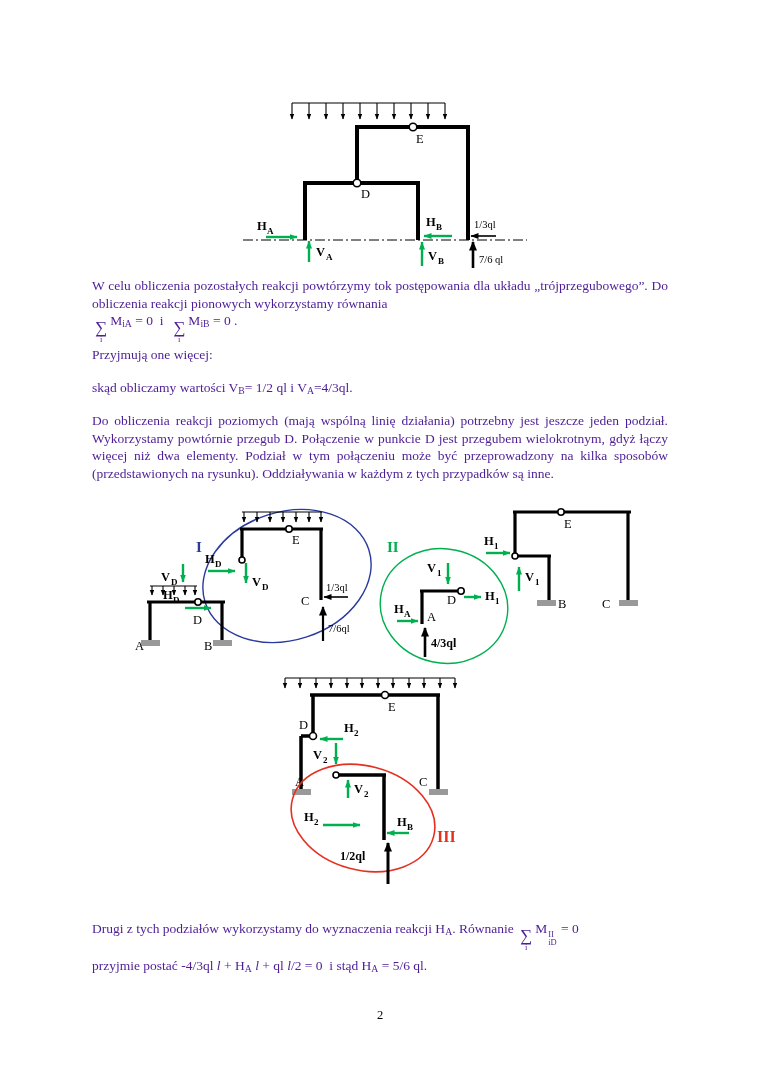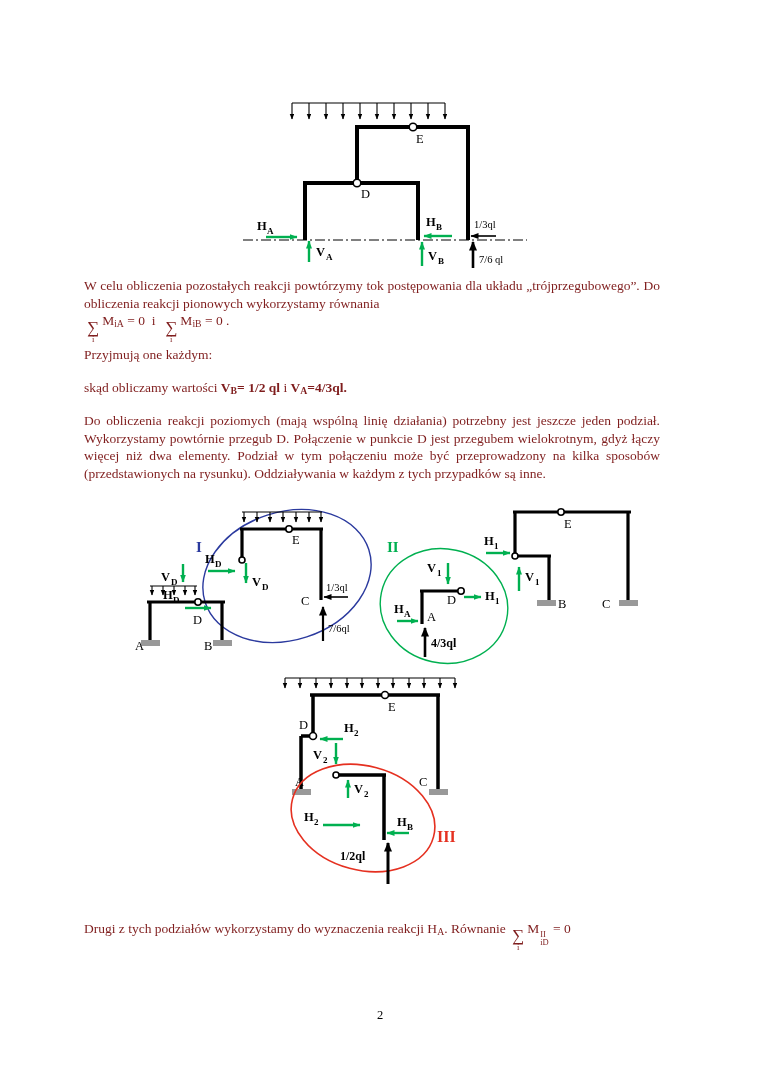--- a/index.html
+++ b/index.html
@@ -1,23 +1,23 @@
 <!DOCTYPE html>
 <html style="--green: #00b050; --blue: #2b3a9e; --red: #e53020;"><head>
 <meta charset="utf-8">
 <style>
   *{margin:0;padding:0;box-sizing:border-box}
   html,body{background:#fff}
   body{width:760px;height:1075px;overflow:hidden;position:relative}
   .page{position:absolute;left:0;top:0;width:760px;height:1075px;background:#fff;color:#000}
-  .bt{position:absolute;left:84px;width:576px;font:13.5px/17.5px "Liberation Serif",serif;color:#7f1d1d}
+  .bt{position:absolute;left:92px;width:576px;font:13.5px/17.5px "Liberation Serif",serif;color:#4c1d95}
   .just{text-align:justify}
   .bt sub{font-size:0.72em;vertical-align:-0.25em;line-height:0}
   .bt i{font-style:italic}
-  .bt b{font-weight:bold}
+  .bt b{font-weight:normal}
   .sum{display:inline-flex;flex-direction:column;align-items:center;line-height:.85;vertical-align:-0.62em;margin:0 3px}
   .sum .sig{font-size:17px}
   .sum .idx{font-size:8.5px}
   .scripts{display:inline-flex;flex-direction:column;line-height:1;font-size:8.5px;vertical-align:-0.45em;margin:0 1px}
   .fig{position:absolute;overflow:visible}
   svg text{font-family:"Liberation Serif",serif}
   .tl{font-size:12.5px;fill:#000}
   .tb{font-size:12.5px;font-weight:bold;fill:#000}
   .tsb{font-size:9px;font-weight:bold;fill:#000}
   .tq{font-size:10.5px;fill:#000}
@@ -113,21 +113,21 @@
   </svg>
 
   <p class="bt just" style="top:277px">W celu obliczenia pozostałych reakcji powtórzymy tok postępowania dla układu „trójprzegubowego”. Do obliczenia reakcji pionowych wykorzystamy  równania</p>
   <div class="bt" style="top:312px"><span class="sum">
         <span class="sig">∑</span>
         <span class="idx">i</span>
       </span><span>M</span><sub>iA</sub> = 0&nbsp; i&nbsp; <span class="sum">
         <span class="sig">∑</span>
         <span class="idx">i</span>
       </span><span>M</span><sub>iB</sub> = 0 .</div>
-  <p class="bt" style="top:346px">Przyjmują one każdym:</p>
+  <p class="bt" style="top:346px">Przyjmują one więcej:</p>
   <p class="bt" style="top:379px">skąd obliczamy wartości <b>V<sub>B</sub>= 1/2 ql</b> i <b>V<sub>A</sub>=4/3ql.</b></p>
   <p class="bt just" style="top:412px">Do obliczenia reakcji poziomych (mają wspólną linię działania) potrzebny jest jeszcze jeden podział. Wykorzystamy powtórnie przegub D. Połączenie w punkcie D jest przegubem wielokrotnym, gdyż łączy więcej niż dwa elementy. Podział w tym połączeniu może być przeprowadzony na kilka sposobów (przedstawionych na rysunku). Oddziaływania w każdym z tych przypadków są inne.</p>
 
   <svg class="fig" id="fig-mid" style="left:95px;top:500px" width="560" height="170" viewBox="0 0 560 170">
 
     <g>
       <ellipse class="blobB" cx="192" cy="76" rx="86" ry="64" transform="rotate(-18 192 76)"></ellipse>
       <text class="romanI" x="101" y="52">I</text>
 
       <g>
@@ -300,15 +300,16 @@
     <text class="romanIII" x="167" y="172">III</text>
   </svg>
 
   <div class="bt" style="top:920px">Drugi z tych podziałów wykorzystamy do wyznaczenia reakcji H<sub>A</sub>. Równanie <span class="sum">
         <span class="sig">∑</span>
         <span class="idx">i</span>
       </span><span>M</span><span class="scripts">
         <span>II</span>
         <span>iD</span>
       </span> = 0</div>
+  <p class="bt" style="top:957px">przyjmie postać -4/3ql <i>l</i> + H<sub>A</sub> <i>l</i> + ql <i>l</i>/2 = 0&nbsp;&nbsp;i stąd <b>H<sub>A</sub> = 5/6 ql.</b></p>
 
   <div class="pagenum">2</div>
 </div>
 
 </body></html>

